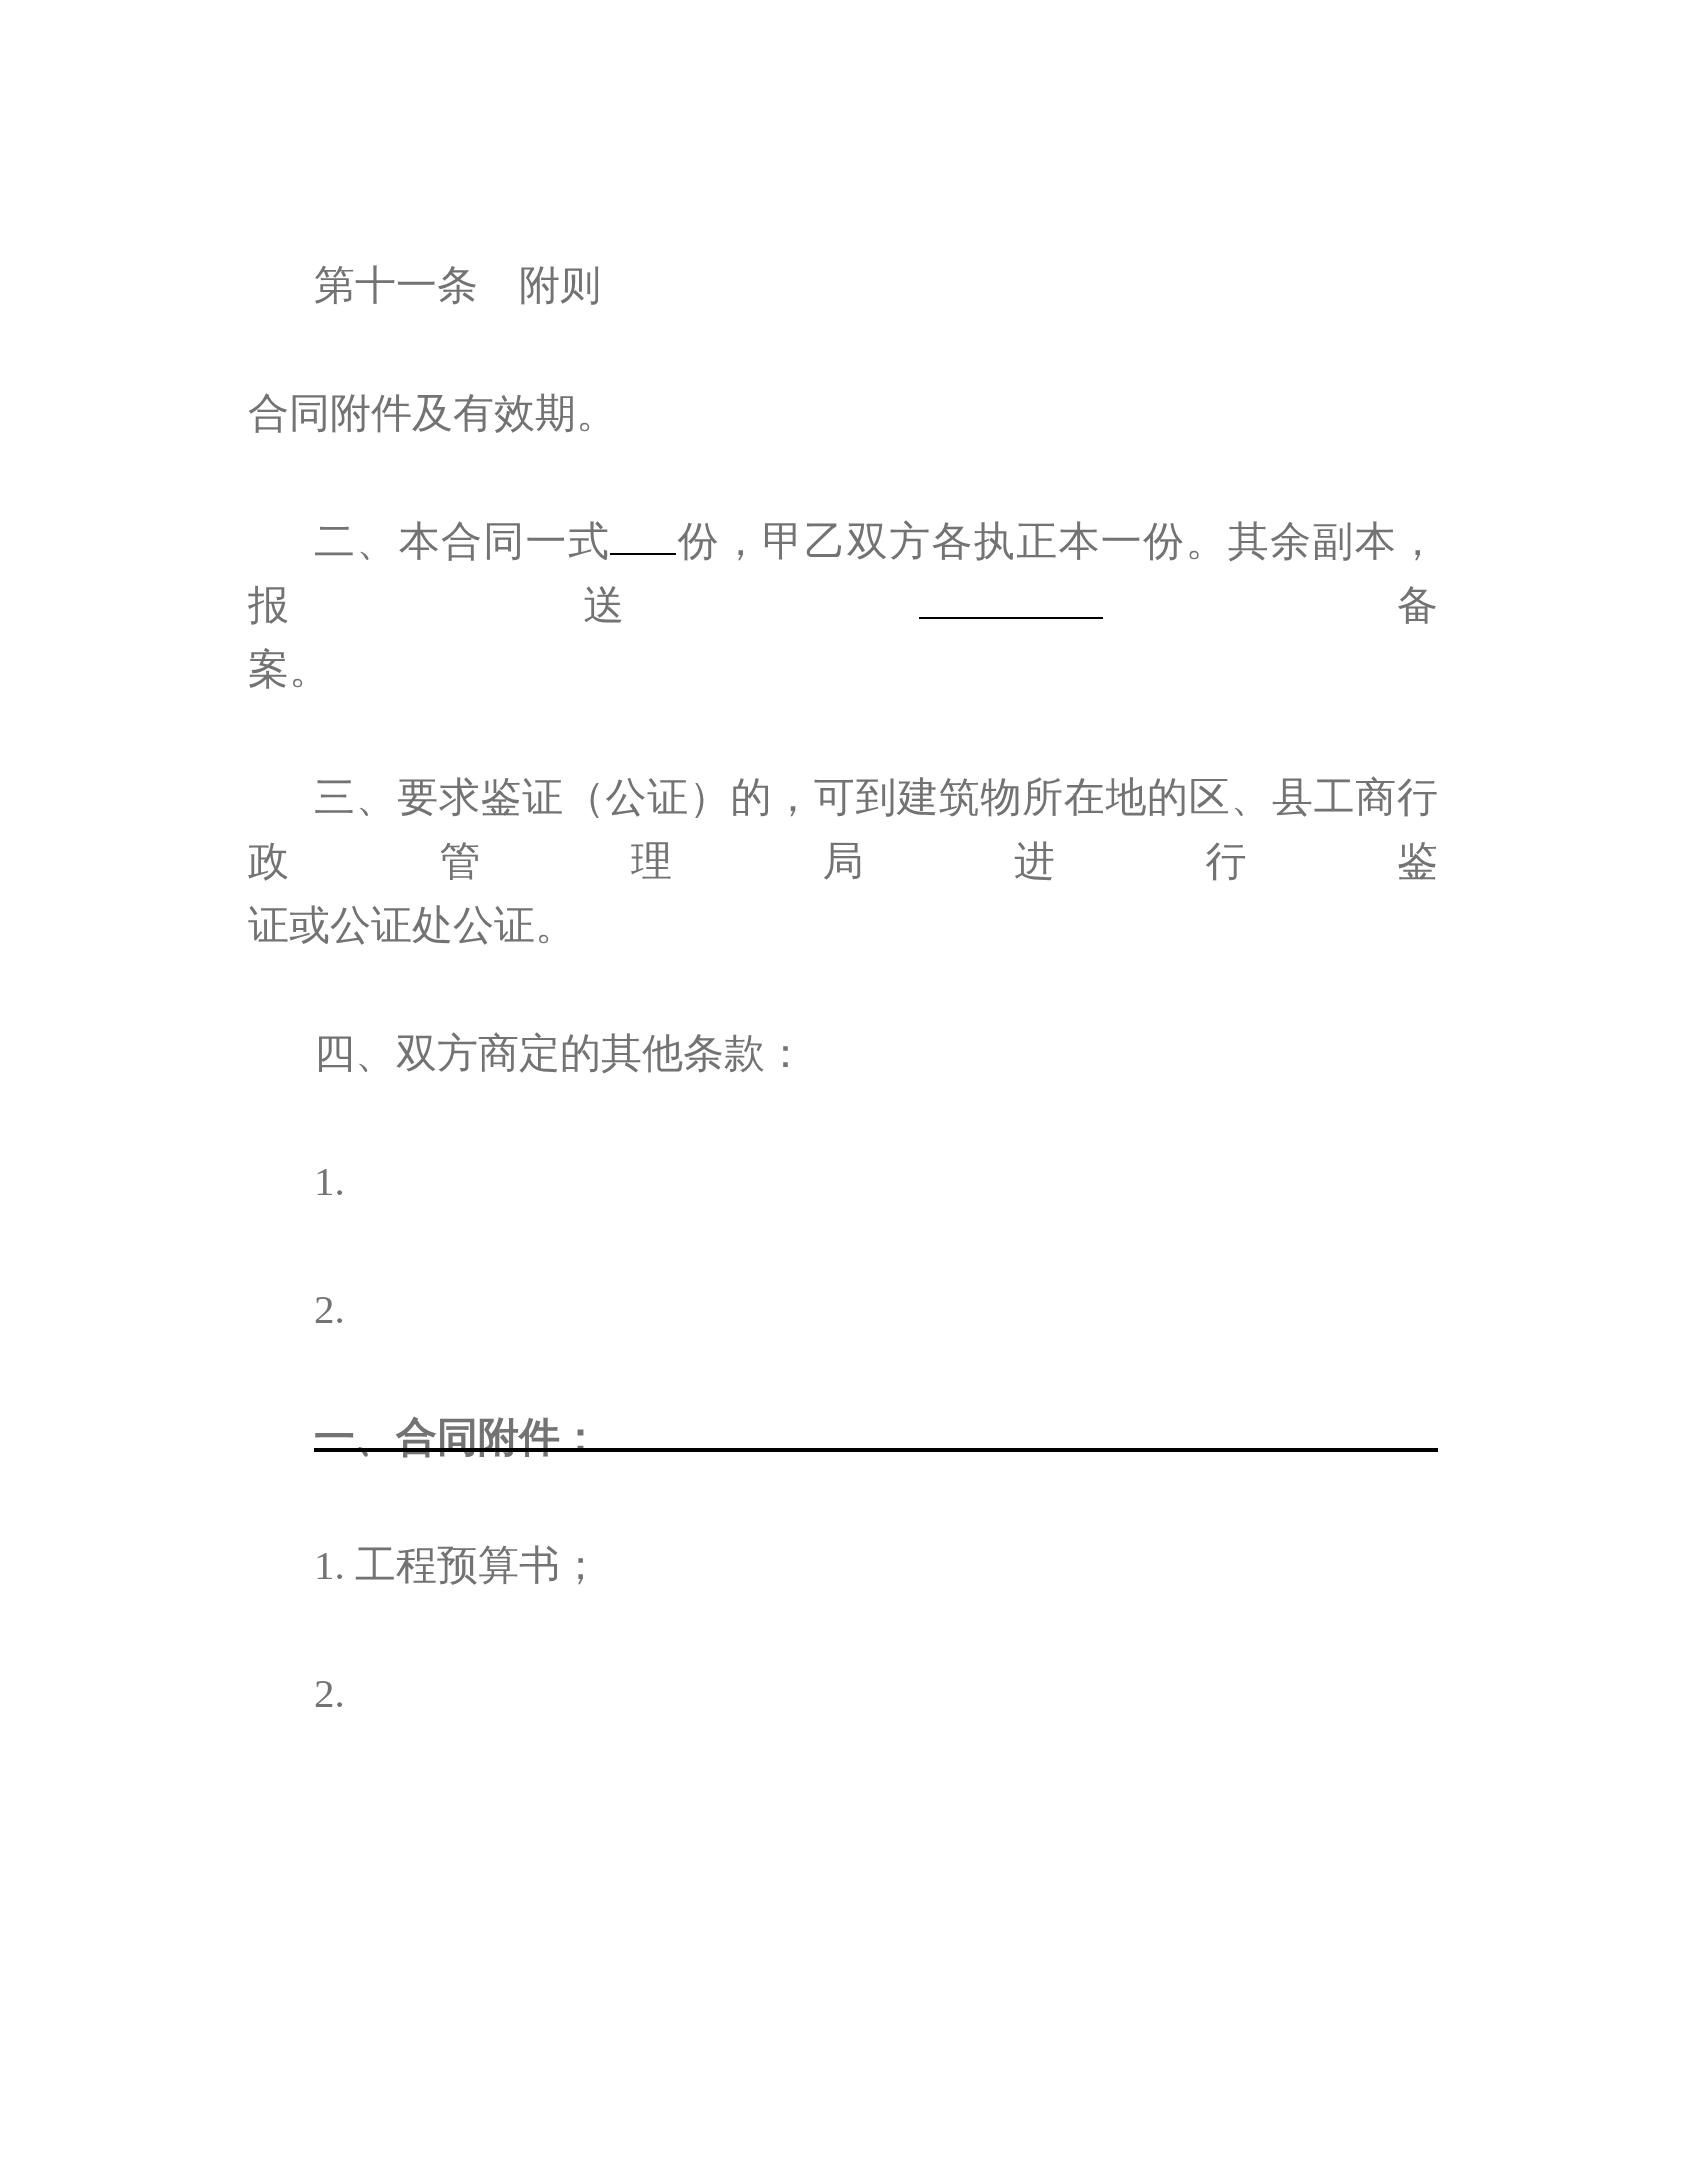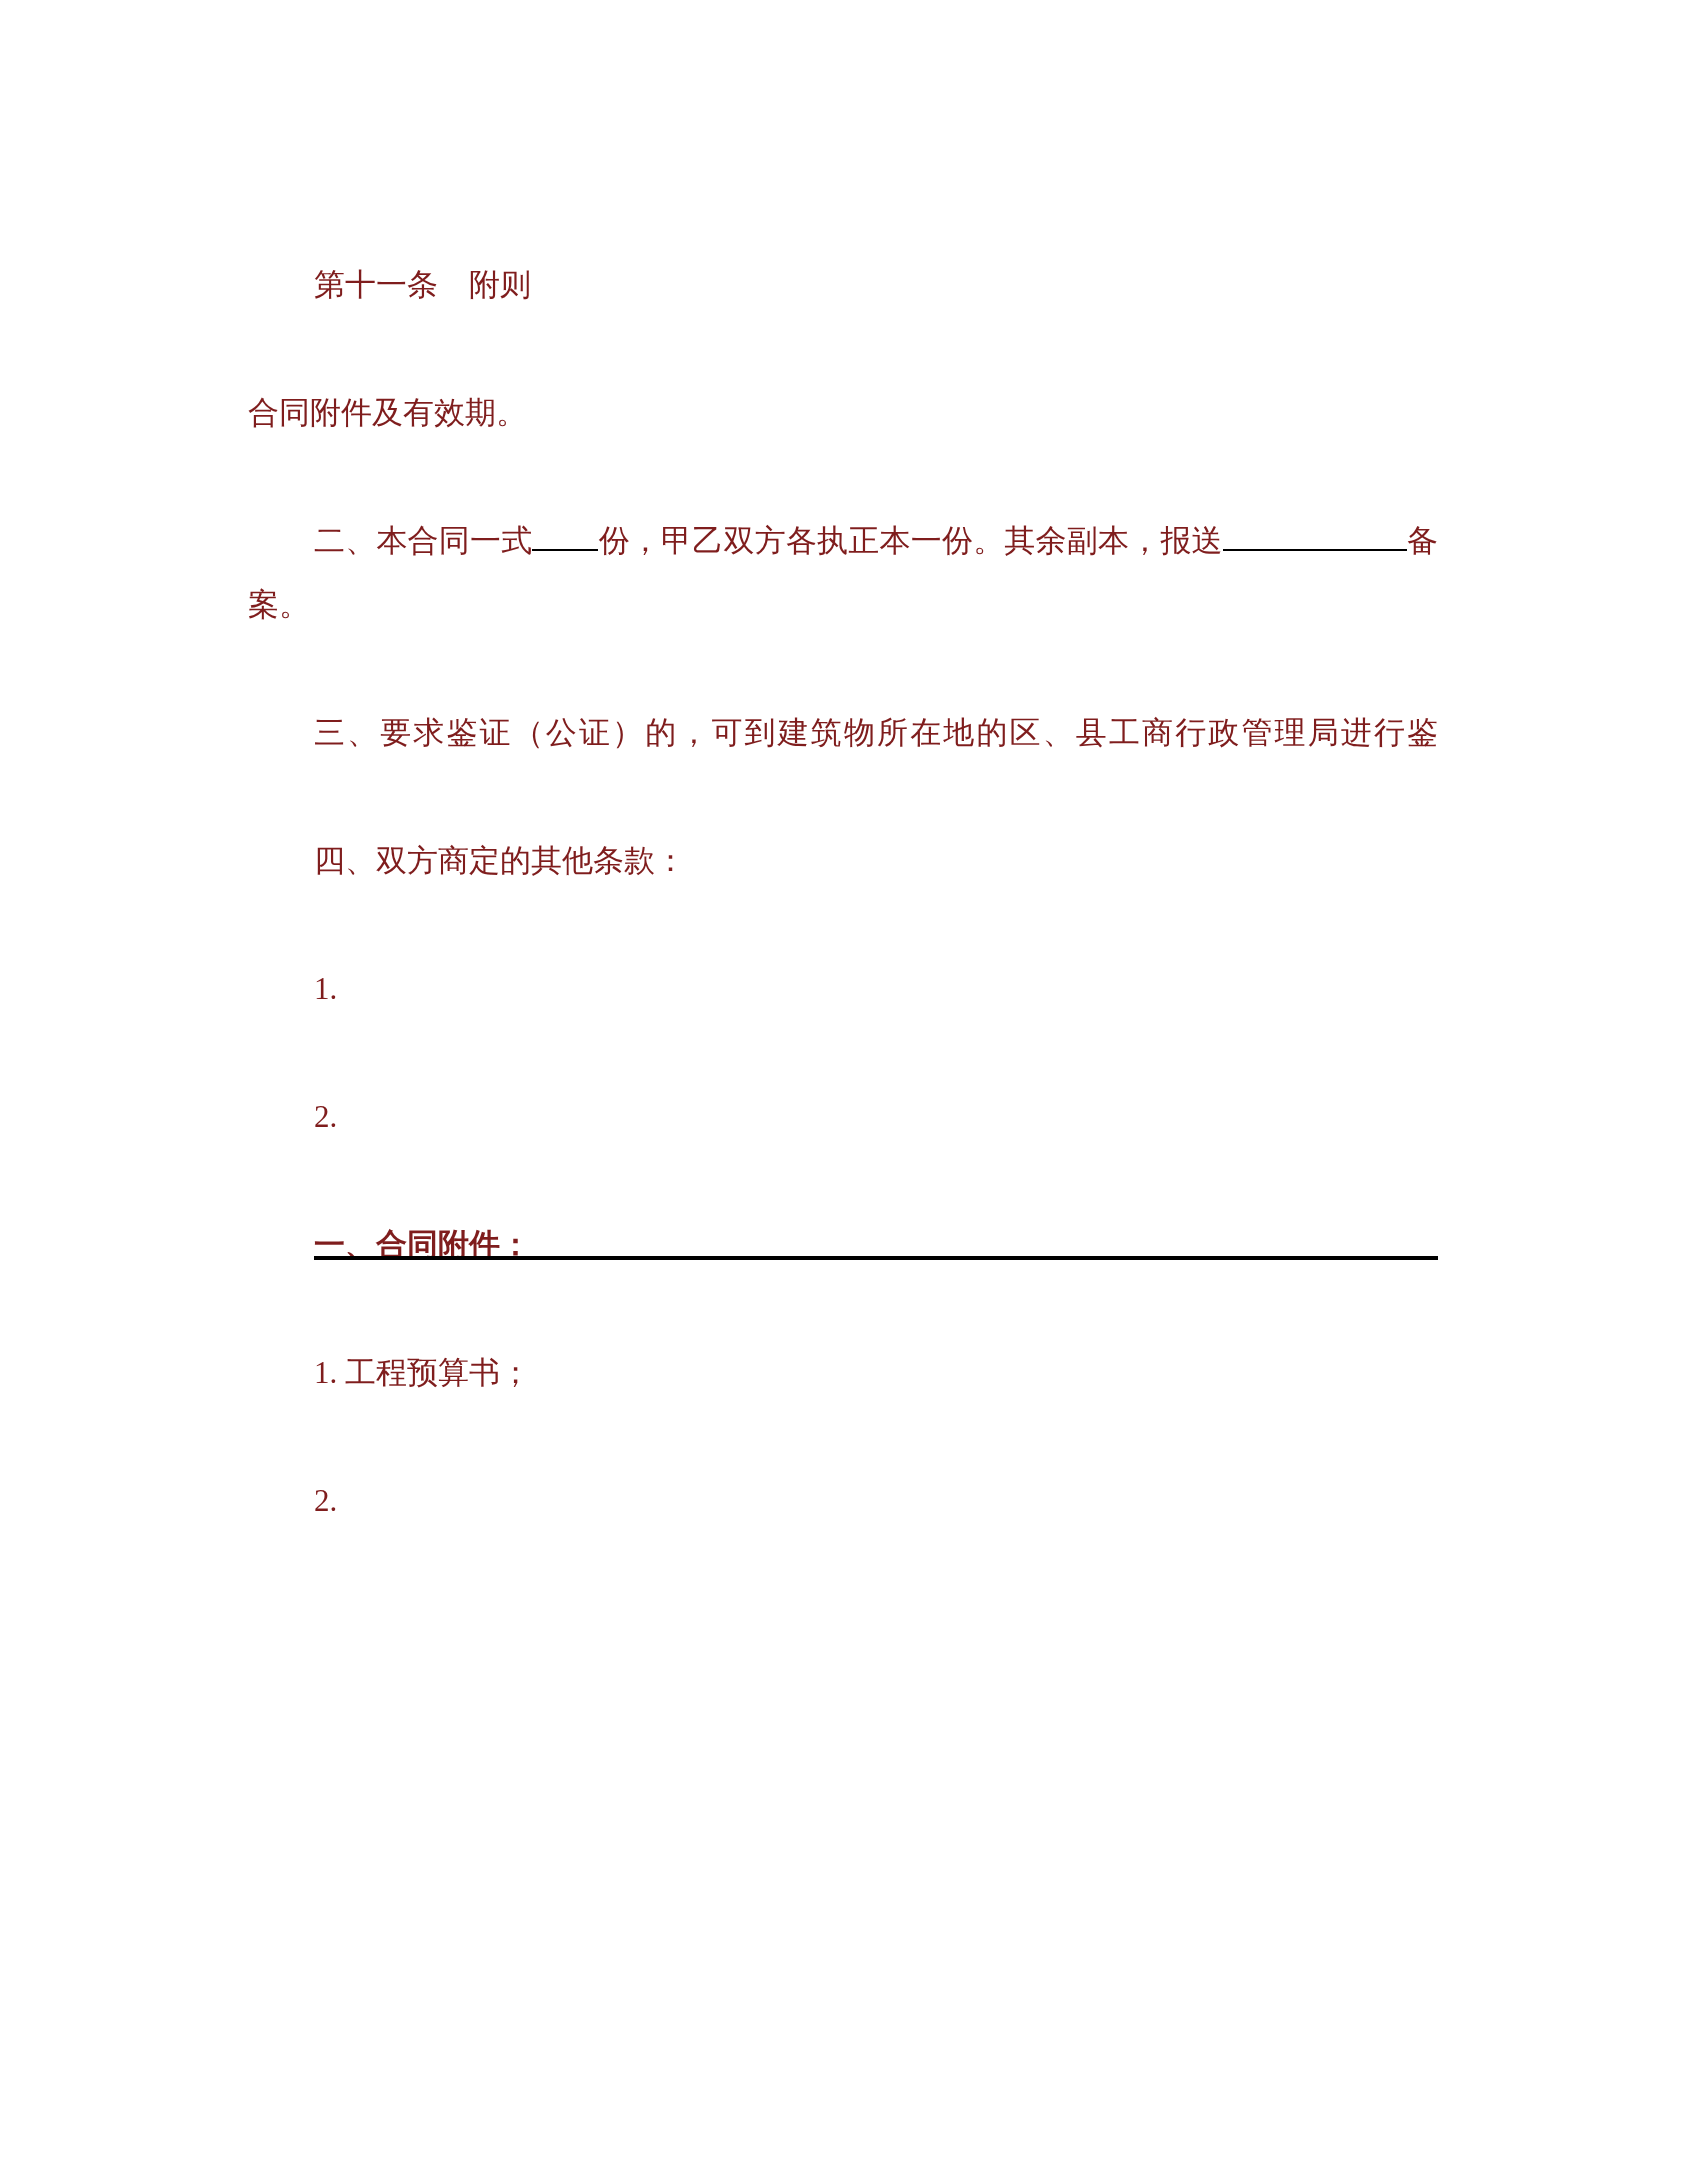--- a/index.html
+++ b/index.html
@@ -11,23 +11,23 @@
   .page {
     position: relative;
     width: 1686px; height: 2182px;
     background: #ffffff;
     overflow: hidden;
   }
   .content {
     position: absolute;
     left: 248px; top: 253px;
     width: 1190px;
-    font-size: 31px;
+    font-size: 41px;
     line-height: 64px;
-    color: #7f1d1d;
+    color: #737373;
     letter-spacing: 0;
   }
   .para { margin-bottom: 64px; }
   .line { display: block; }
   .ind { text-indent: 66px; }
   .just { text-align: justify; text-align-last: justify; }
   
   .blank {
     display: inline-block;
     border-bottom: 2.8px solid #000;
@@ -62,20 +62,21 @@
       <div class="line">合同附件及有效期。</div>
     </div>
 
     <div class="para">
       <div class="line ind just"><span>二、本合同一式</span><span class="blank b-72"></span><span>份，甲乙双方各执正本一份。其余副本，报送</span><span class="blank b-200"></span><span>备</span></div>
       <div class="line">案。</div>
     </div>
 
     <div class="para">
       <div class="line ind just">三、要求鉴证（公证）的，可到建筑物所在地的区、县工商行政管理局进行鉴</div>
+      <div class="line">证或公证处公证。</div>
     </div>
 
     <div class="para">
       <div class="line ind">四、双方商定的其他条款：</div>
     </div>
 
     <div class="para">
       <div class="line ind">1.</div>
     </div>
 

